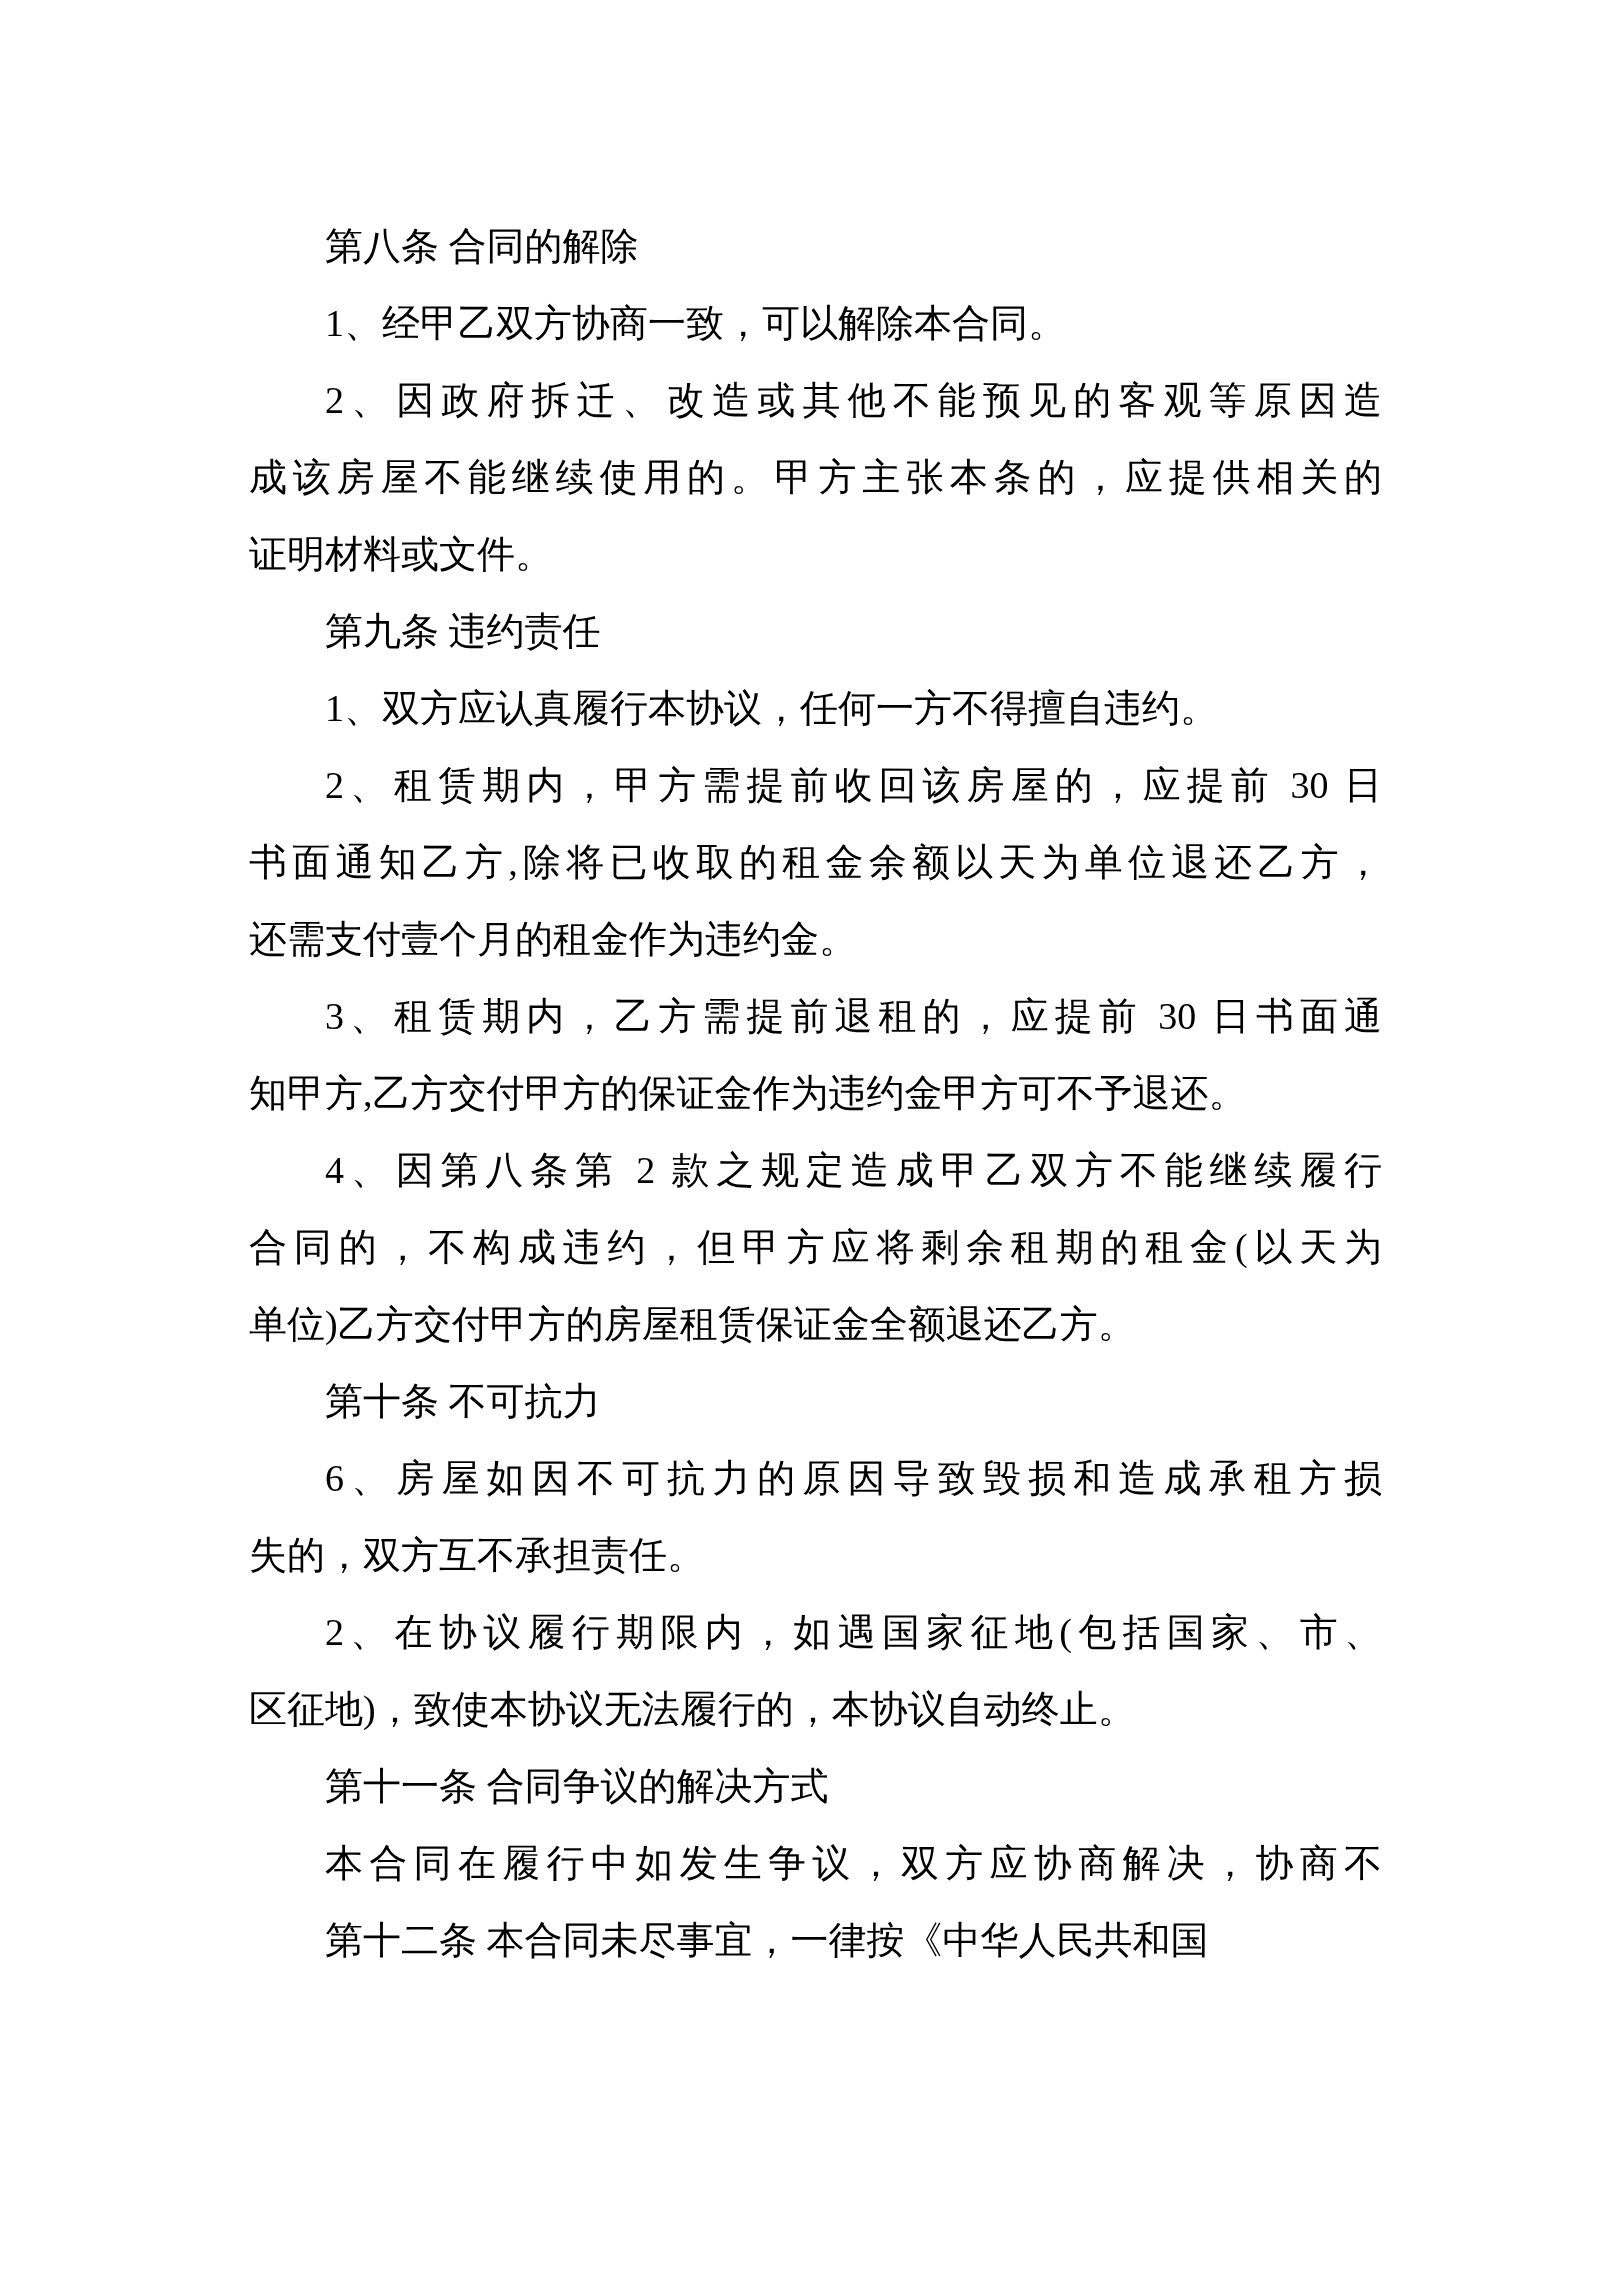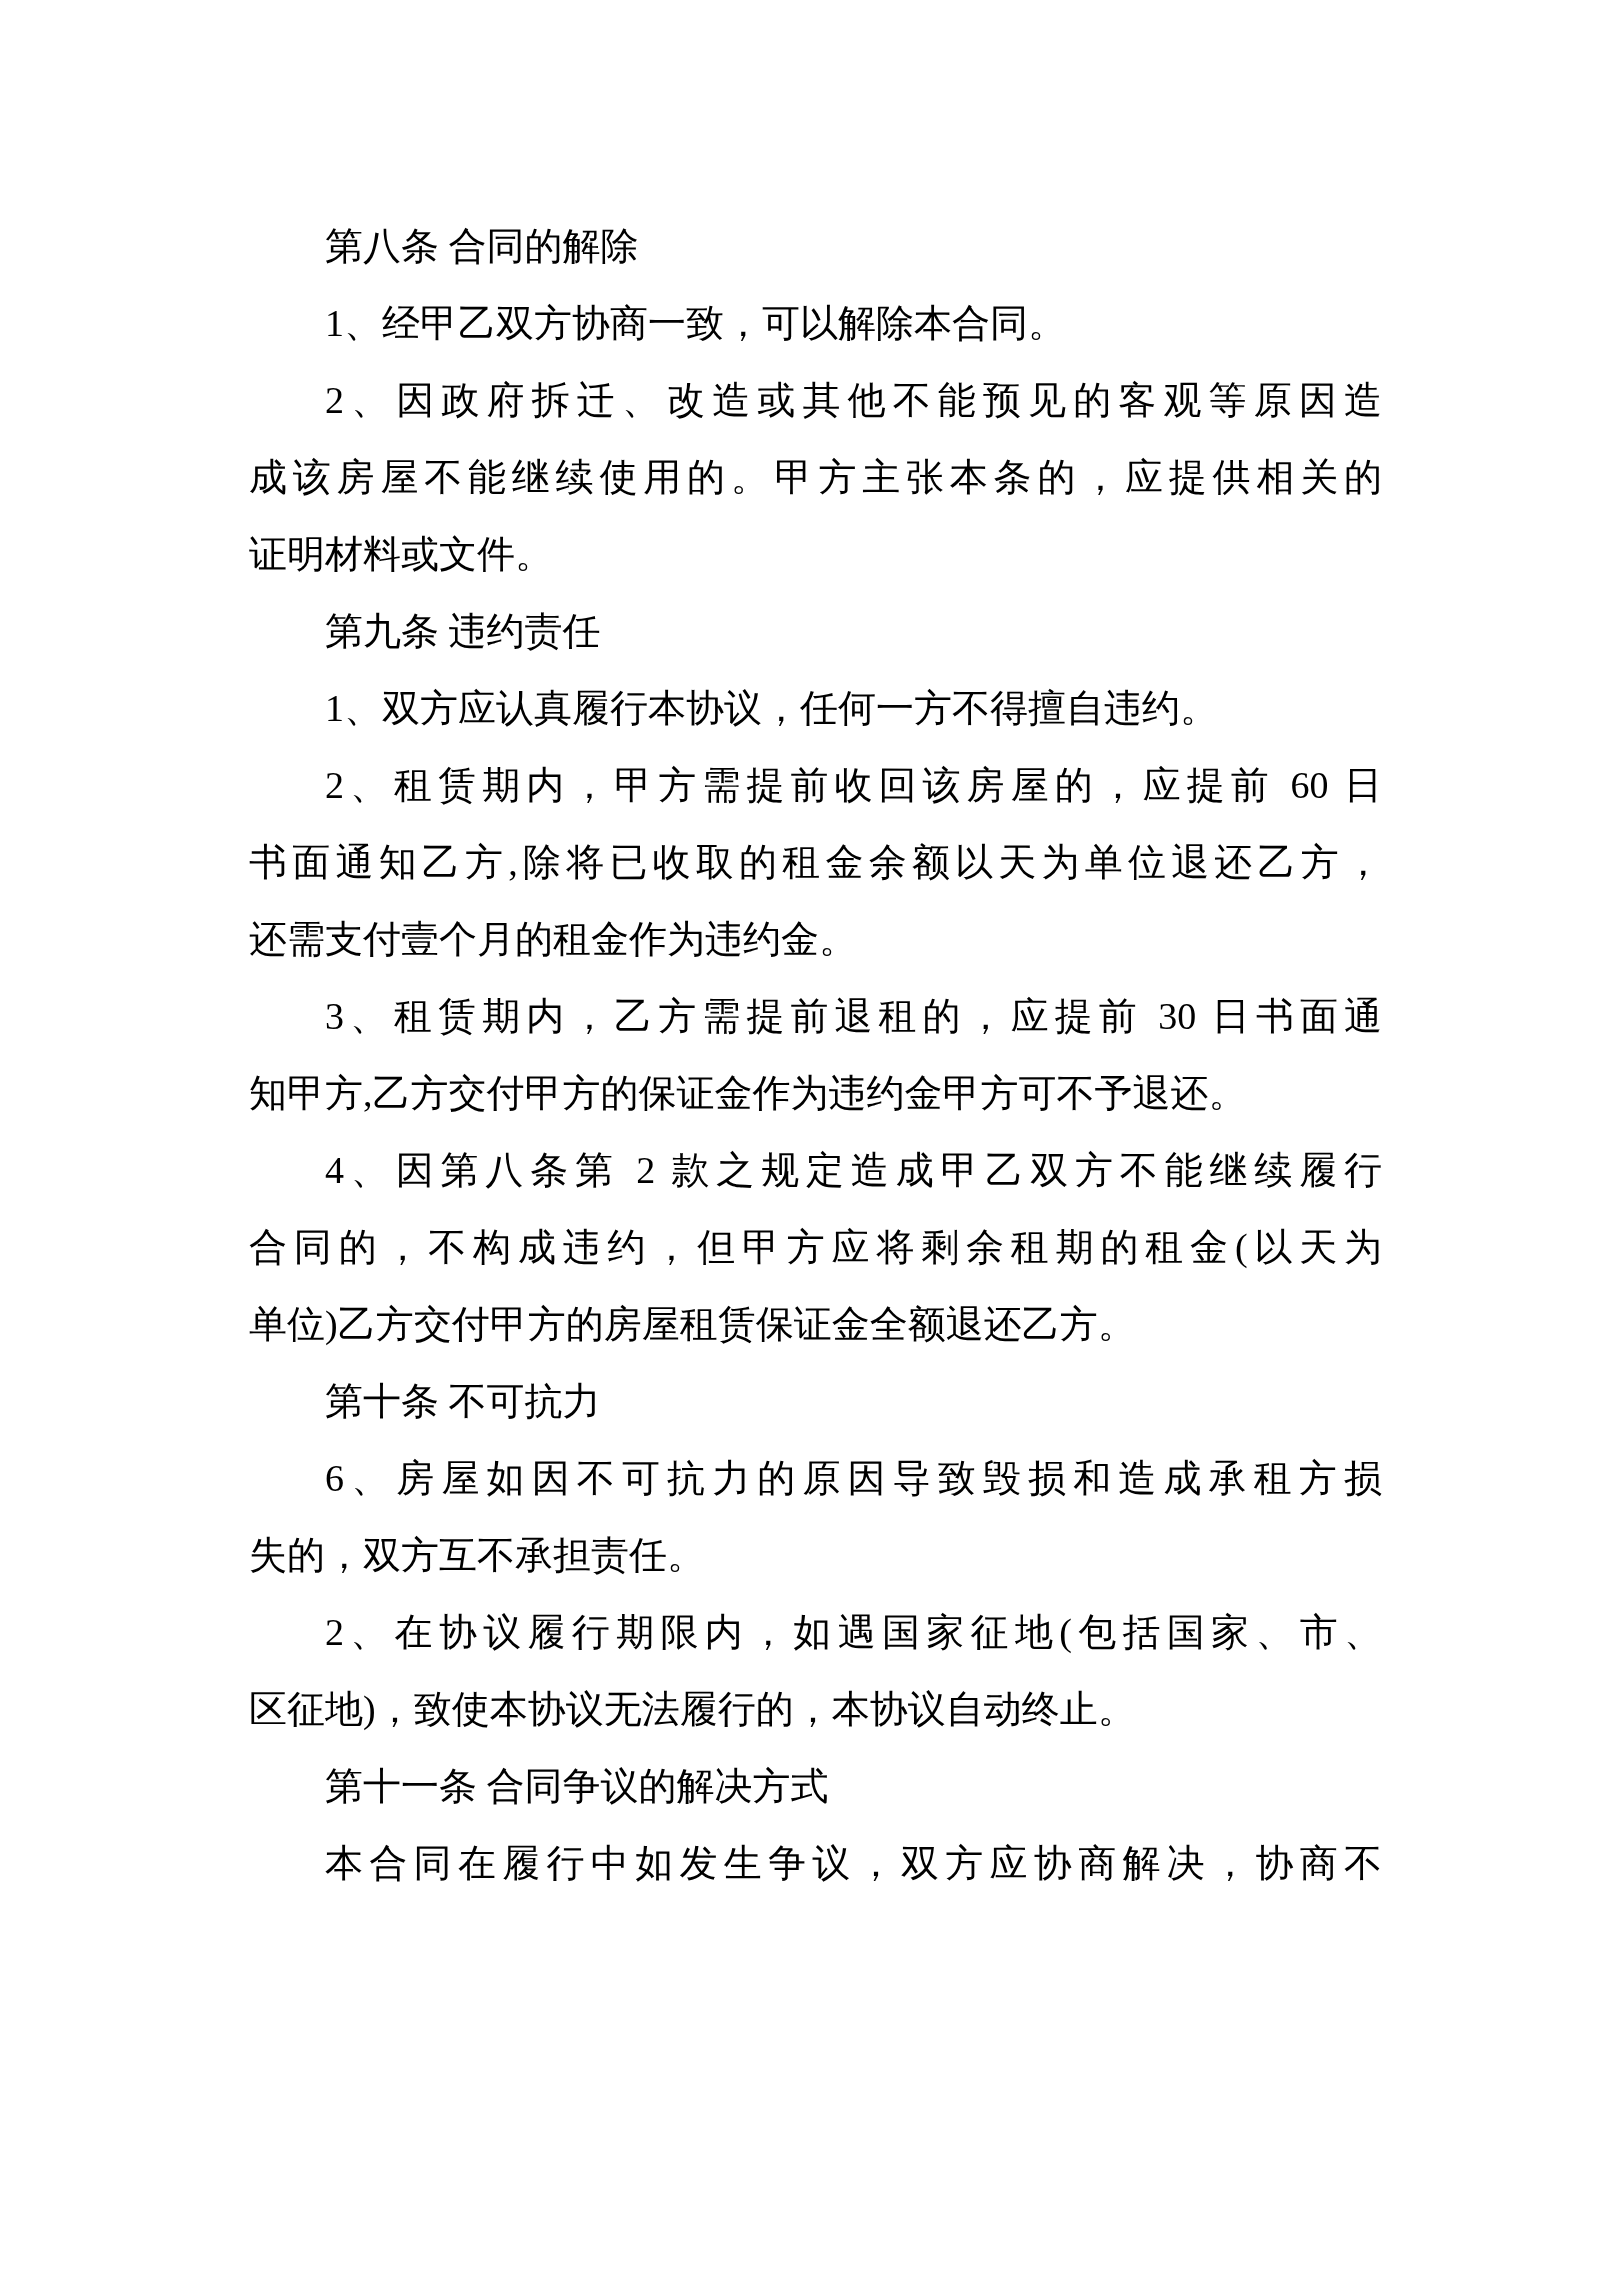--- a/index.html
+++ b/index.html
@@ -57,21 +57,21 @@
         <div class="line fill">成该房屋不能继续使用的。甲方主张本条的，应提供相关的</div>
         <div class="line">证明材料或文件。</div>
       </div>
       <div class="paragraph heading">
         <div class="line first">第九条 违约责任</div>
       </div>
       <div class="paragraph clause">
         <div class="line first">1、双方应认真履行本协议，任何一方不得擅自违约。</div>
       </div>
       <div class="paragraph clause">
-        <div class="line first fill">2、租赁期内，甲方需提前收回该房屋的，应提前 60 日</div>
+        <div class="line first fill">2、租赁期内，甲方需提前收回该房屋的，应提前 30 日</div>
         <div class="line fill">书面通知乙方,除将已收取的租金余额以天为单位退还乙方，</div>
         <div class="line">还需支付壹个月的租金作为违约金。</div>
       </div>
       <div class="paragraph clause">
         <div class="line first fill">3、租赁期内，乙方需提前退租的，应提前 30 日书面通</div>
         <div class="line">知甲方,乙方交付甲方的保证金作为违约金甲方可不予退还。</div>
       </div>
       <div class="paragraph clause">
         <div class="line first fill">4、因第八条第 2 款之规定造成甲乙双方不能继续履行</div>
         <div class="line fill">合同的，不构成违约，但甲方应将剩余租期的租金(以天为</div>
@@ -87,15 +87,18 @@
       <div class="paragraph clause">
         <div class="line first fill">2、在协议履行期限内，如遇国家征地(包括国家、市、</div>
         <div class="line">区征地)，致使本协议无法履行的，本协议自动终止。</div>
       </div>
       <div class="paragraph heading">
         <div class="line first">第十一条 合同争议的解决方式</div>
       </div>
       <div class="paragraph clause">
         <div class="line first fill">本合同在履行中如发生争议，双方应协商解决，协商不</div>
       </div>
+      <div class="paragraph clause">
+        <div class="line first">第十二条 本合同未尽事宜，一律按《中华人民共和国</div>
+      </div>
     </div>
 </div>
 
 
 </body></html>

